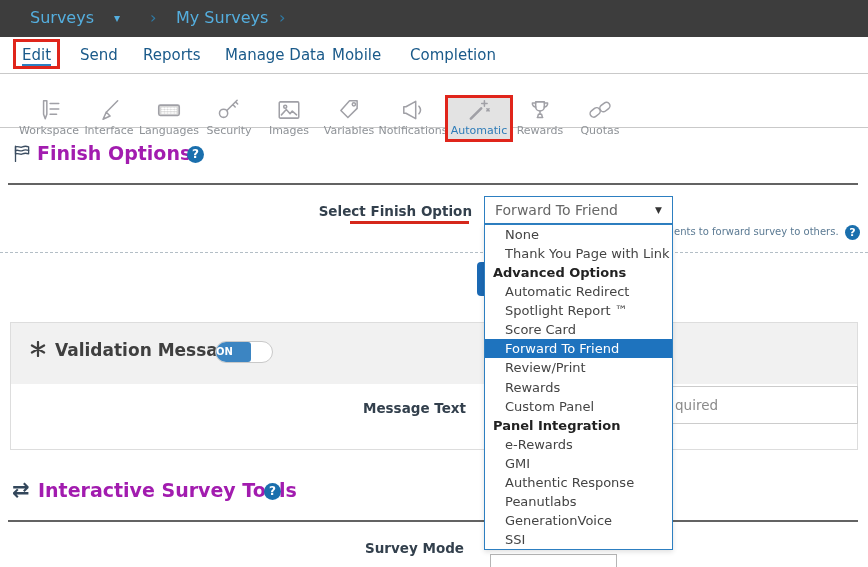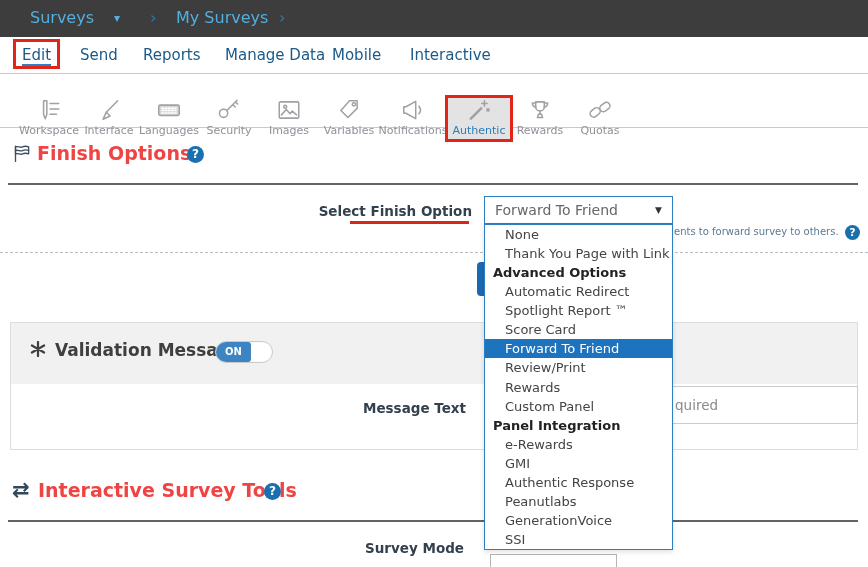--- a/index.html
+++ b/index.html
@@ -31,21 +31,21 @@
   .toolbar-item:nth-child(3){ left:124px; }.toolbar-item:nth-child(4){ left:184px; }
   .toolbar-item:nth-child(5){ left:244px; }.toolbar-item:nth-child(6){ left:304px; }
   .toolbar-item:nth-child(7){ left:368px; }.toolbar-item:nth-child(8){ left:434px; }
   .toolbar-item:nth-child(9){ left:495px; }.toolbar-item:nth-child(10){ left:555px; }
   .toolbar-item.active::before { content:''; position:absolute; left:11px; right:11px; top:3px; bottom:2px; background:#e3e3e3; border:3px solid #e0251b; }
   .ticon { position:relative; display:block; margin:5px auto 0; width:26px; height:26px; }
   .ticon svg { width:26px; height:26px; fill:none; stroke:#a0a0a6; stroke-width:1.4; stroke-linecap:round; stroke-linejoin:round; }
   .tlabel { position:relative; display:block; margin-top:1px; font-size:11px; color:#8e9297; }
   .toolbar-item.active .tlabel { color:#2e7cb8; }
   
-  .section-title { position:absolute; font-size:19px; font-weight:bold; color:#ef4444; }
+  .section-title { position:absolute; font-size:19px; font-weight:bold; color:#a21caf; }
   .flag-icon { position:absolute; left:12px; top:143px; width:21px; height:21px; }
   .flag-icon svg { width:21px; height:21px; fill:none; stroke:#3b4d61; stroke-width:1.5; stroke-linecap:round; stroke-linejoin:round; }
   .swap-icon { position:absolute; left:12px; top:478px; font-size:21px; color:#33475b; font-weight:bold; }
   .help-icon { position:absolute; width:17px; height:17px; border-radius:50%; background:#1a6fad; color:#fff;
     font-size:12px; font-weight:bold; text-align:center; line-height:17px; cursor:pointer; }
   .hr-dark { position:absolute; left:8px; right:10px; height:0; border-top:2px solid #636363; }
   .hr-dashed { position:absolute; left:0; width:868px; height:0; border-top:1px dashed #b3bec6; }
   
   .field-label { position:absolute; font-size:13.5px; font-weight:bold; color:#33404d; text-align:right; white-space:nowrap; }
   .red-underline { position:absolute; left:350px; top:221px; width:119px; height:3px; background:#d5281b; }
@@ -64,21 +64,21 @@
   .dd-option.selected { background:#1e73be; color:#fff; }
   
   .card { position:absolute; left:10px; top:322px; width:848px; height:128px; border:1px solid #ddd; background:#fff; }
   .card-head { position:absolute; left:0; top:0; width:100%; height:61px; background:#f1f1f1; }
   .asterisk-icon { position:absolute; left:30px; top:341px; width:16px; height:16px; }
   .asterisk-icon svg { width:16px; height:16px; stroke:#3f3f3f; stroke-width:2.2; stroke-linecap:round; }
   .card-title { position:absolute; left:55px; top:340px; font-size:17px; font-weight:bold; color:#3f3f3f; }
   .toggle { position:absolute; left:215px; top:341px; width:58px; height:22px; background:#fff;
     border:1px solid #c9c9c9; border-radius:11px; cursor:pointer; }
   .toggle-on { position:absolute; left:0; top:0; width:35px; height:20px; background:#3c85c2; border-radius:10px 3px 3px 10px;
-    color:#fff; font-size:10px; font-weight:bold; text-align:center; line-height:20px; }
+    color:#fff; font-size:10px; font-weight:bold; text-align:left; line-height:20px; }
   .text-input { position:absolute; left:490px; top:386px; width:368px; height:38px; background:#fff;
     border:1px solid #ccc; z-index:2; }
   .text-input .val { position:absolute; left:184px; top:10px; font-size:13.5px; color:#8a8a8a; }
   
   .mode-box { position:absolute; left:490px; top:554px; width:127px; height:22px; background:#fff; border:1px solid #b5b5b5; }
 </style>
 </head>
 <body>
 
 <div class="screen">
@@ -90,21 +90,21 @@
     <span class="crumb crumb-mysurveys">My Surveys</span>
     <span class="crumb-sep sep2">›</span>
   </div>
 
   <div class="menubar">
       <span class="menu-item active"><span class="mlabel">Edit</span></span>
       <span class="menu-item"><span class="mlabel">Send</span></span>
       <span class="menu-item"><span class="mlabel">Reports</span></span>
       <span class="menu-item"><span class="mlabel">Manage Data</span></span>
       <span class="menu-item"><span class="mlabel">Mobile</span></span>
-      <span class="menu-item"><span class="mlabel">Interactive</span></span>
+      <span class="menu-item"><span class="mlabel">Completion</span></span>
     </div>
 
   <div class="toolbar">
       <div class="toolbar-item">
         <span class="ticon"><svg viewBox="0 0 24 24">
             <path d="M7 3.5h3v12.5l-1.5 4-1.5-4z"></path>
             <path d="M13 6h8M13 11h8M13 16h6"></path>
           </svg></span>
         <span class="tlabel">Workspace</span>
       </div>
@@ -149,21 +149,21 @@
             <path d="M14.5 4 5.5 9H3.5v6h2l9 5z"></path>
             <path d="M17.5 8.5a5.5 5.5 0 0 1 0 7"></path>
           </svg></span>
         <span class="tlabel">Notifications</span>
       </div>
       <div class="toolbar-item active">
         <span class="ticon"><svg viewBox="0 0 24 24">
             <path d="M4.5 20 14 10.5" stroke-width="2.4"></path>
             <path d="M17 3.5v5M14.5 6h5M19.3 10.8l2 2M21.3 10.8l-2 2"></path>
           </svg></span>
-        <span class="tlabel">Authentic</span>
+        <span class="tlabel">Automatic</span>
       </div>
       <div class="toolbar-item">
         <span class="ticon"><svg viewBox="0 0 24 24">
             <path d="M8 4.5h8v4.5a4 4 0 0 1-8 0z"></path>
             <path d="M8 5.5H5a3.2 3.2 0 0 0 3.2 3.8M16 5.5h3a3.2 3.2 0 0 1-3.2 3.8M12 13v3M9.5 19h5M10.5 16h3l.8 3h-4.6z"></path>
           </svg></span>
         <span class="tlabel">Rewards</span>
       </div>
       <div class="toolbar-item">
         <span class="ticon"><svg viewBox="0 0 24 24">

